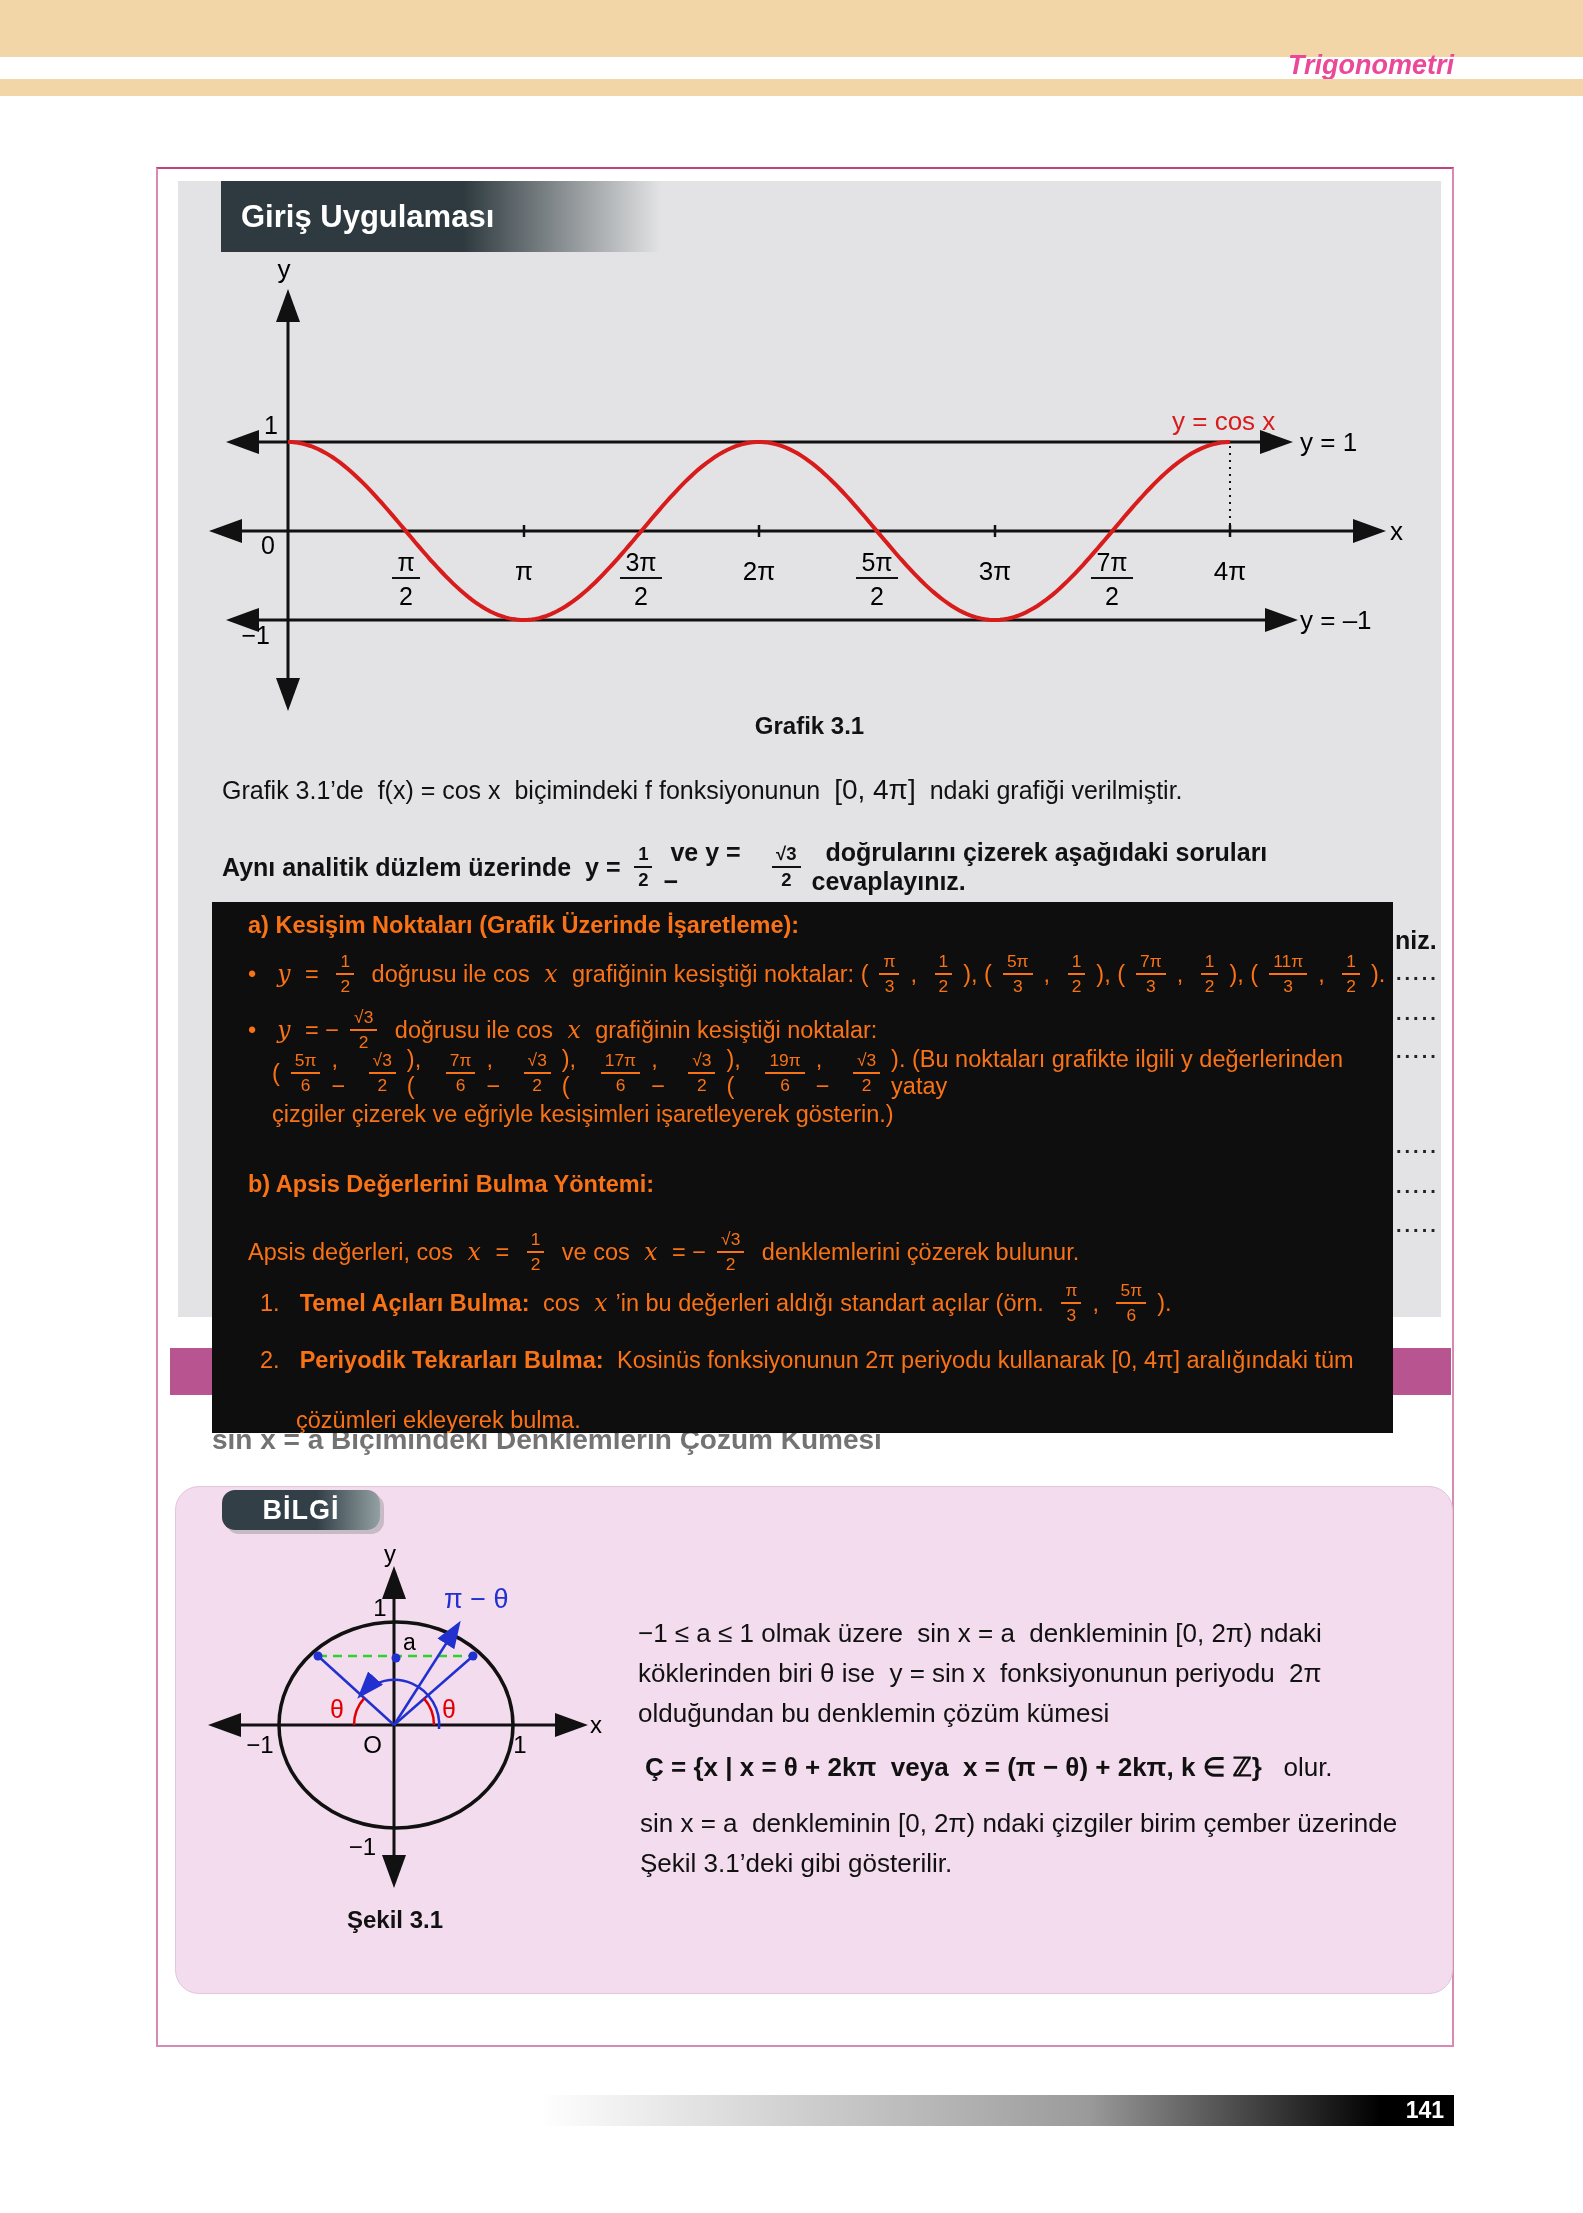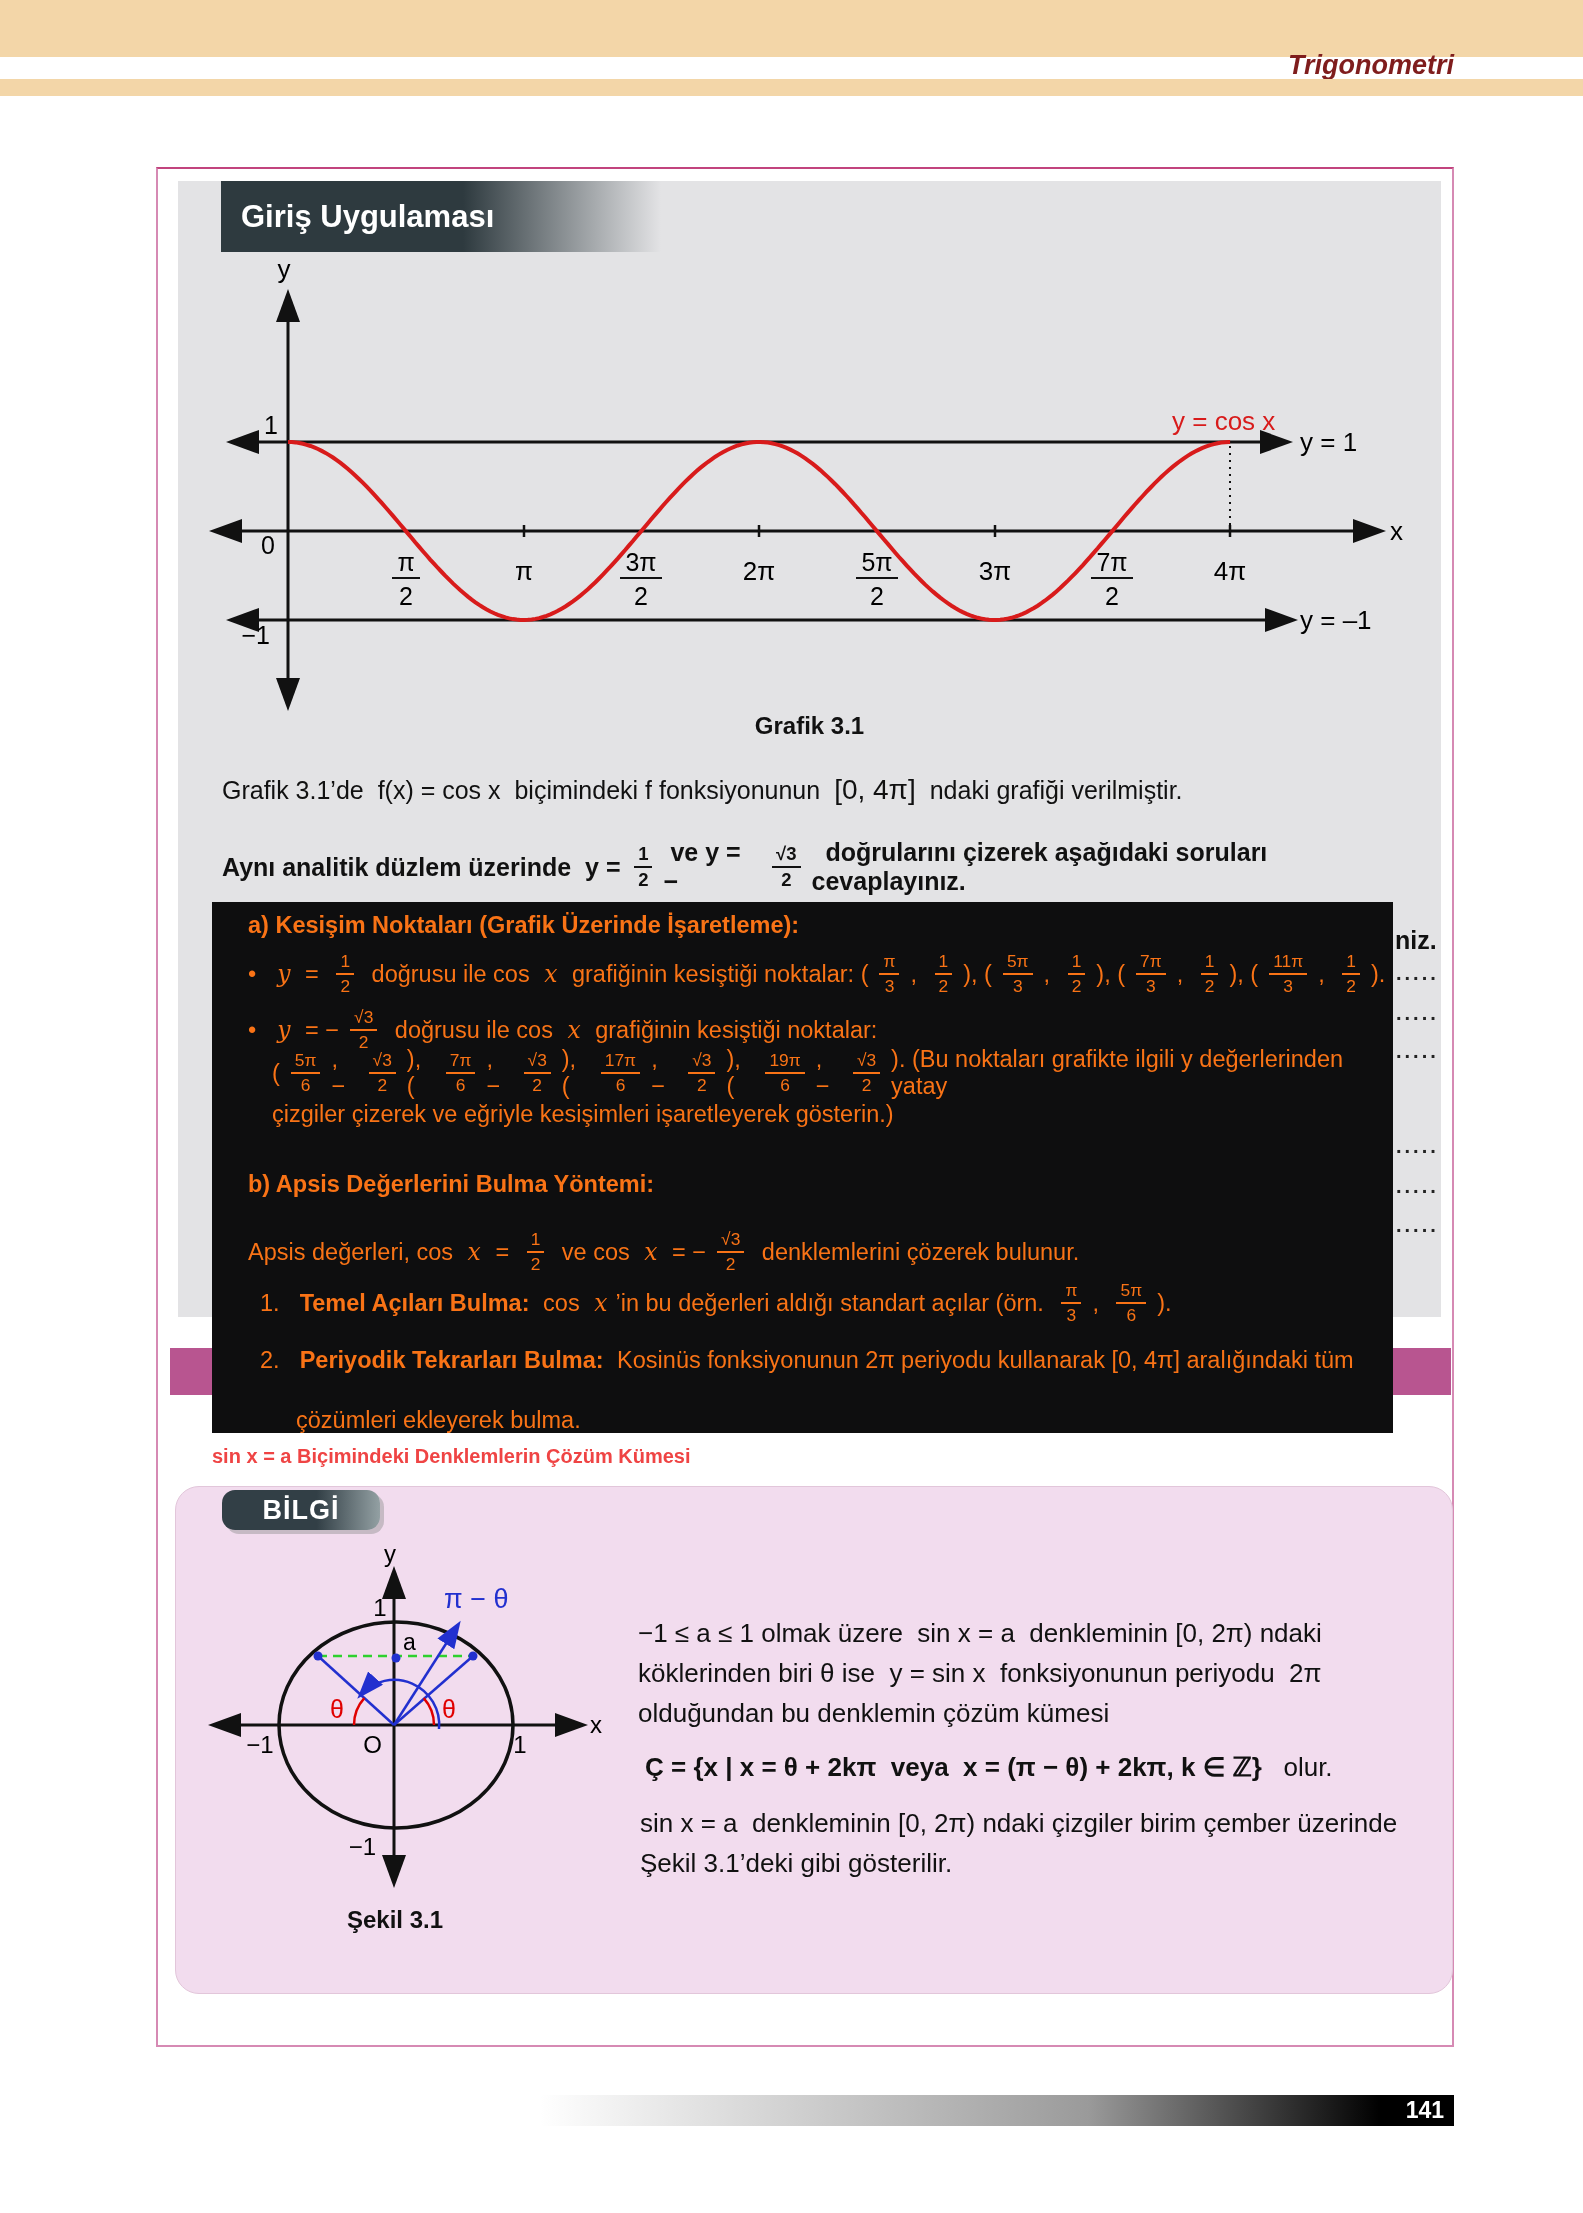--- a/index.html
+++ b/index.html
@@ -2,21 +2,21 @@
 <html><head>
 <meta charset="utf-8">
 <style>
   html,body{margin:0;padding:0;background:#ffffff;}
   #page{position:relative;width:1583px;height:2213px;background:#fff;overflow:hidden;
         font-family:"Liberation Sans",sans-serif;color:#111;}
   .abs{position:absolute;}
   
   .band{left:0;width:1583px;background:#f3d6a8;}
   .chapter{top:50px;left:0;width:1454px;text-align:right;font-size:27px;font-weight:700;
-           font-style:italic;color:#7f1d1d;}
+           font-style:italic;color:#ec4899;}
   
   .content-box{left:156px;top:167px;width:1294px;height:1876px;background:#fff;
                border:2px solid #d68ab4;border-top-color:#c2447e;}
   .gray-panel{left:178px;top:181px;width:1263px;height:1136px;background:#e3e3e5;}
   .title-bar{left:221px;top:181px;width:440px;height:71px;
              background:linear-gradient(to right,#2e3a3f 0%,#2e3a3f 55%,rgba(46,58,63,0) 100%);
              display:flex;align-items:center;}
   .title-bar span{color:#fff;font-weight:700;font-size:31px;padding-left:20px;}
   .graph-caption{left:178px;top:712px;width:1263px;text-align:center;font-weight:700;font-size:24px;}
   
@@ -31,21 +31,21 @@
   .line1{left:222px;top:774px;width:1180px;}
   .line2{left:222px;top:838px;width:1200px;font-weight:700;}
   
   .frag-word{left:1395px;top:926px;font-size:25px;font-weight:700;}
   .frag-dots{position:absolute;left:1396px;font-size:20px;font-weight:700;letter-spacing:3px;color:#222;}
   
   .solution-box{left:212px;top:902px;width:1181px;height:531px;background:#0e0e0f;color:#f97316;z-index:5;}
   .solution-box .mline{font-size:23.5px;left:36px;height:48px;}
   .solution-box .short{height:30px;}
   .magenta-band{left:170px;top:1348px;width:1281px;height:47px;background:#b85590;z-index:1;}
-  .section-title{left:212px;top:1424px;font-size:20px;font-weight:700;color:#ef4444;z-index:2;white-space:nowrap;margin-top:21px;}
+  .section-title{left:212px;top:1424px;font-size:28px;font-weight:700;color:#737373;z-index:2;white-space:nowrap;}
   
   .bilgi-box{left:175px;top:1486px;width:1276px;height:506px;background:#f2dcee;border-radius:24px;
              border:1px solid #e2c6da;z-index:3;}
   .bilgi-pill{left:222px;top:1490px;width:158px;height:40px;border-radius:13px;z-index:4;
               background:linear-gradient(to right,#323f46 0%,#323f46 60%,#93a0a3 100%);
               box-shadow:4px 4px 0 rgba(145,145,145,0.45);
               display:flex;align-items:center;justify-content:center;}
   .bilgi-pill span{color:#fff;font-weight:700;font-size:27px;letter-spacing:1px;}
   .sekil-caption{left:300px;top:1906px;width:190px;text-align:center;font-weight:700;font-size:24px;z-index:4;}
   .bilgi-text{z-index:4;font-size:26px;}

